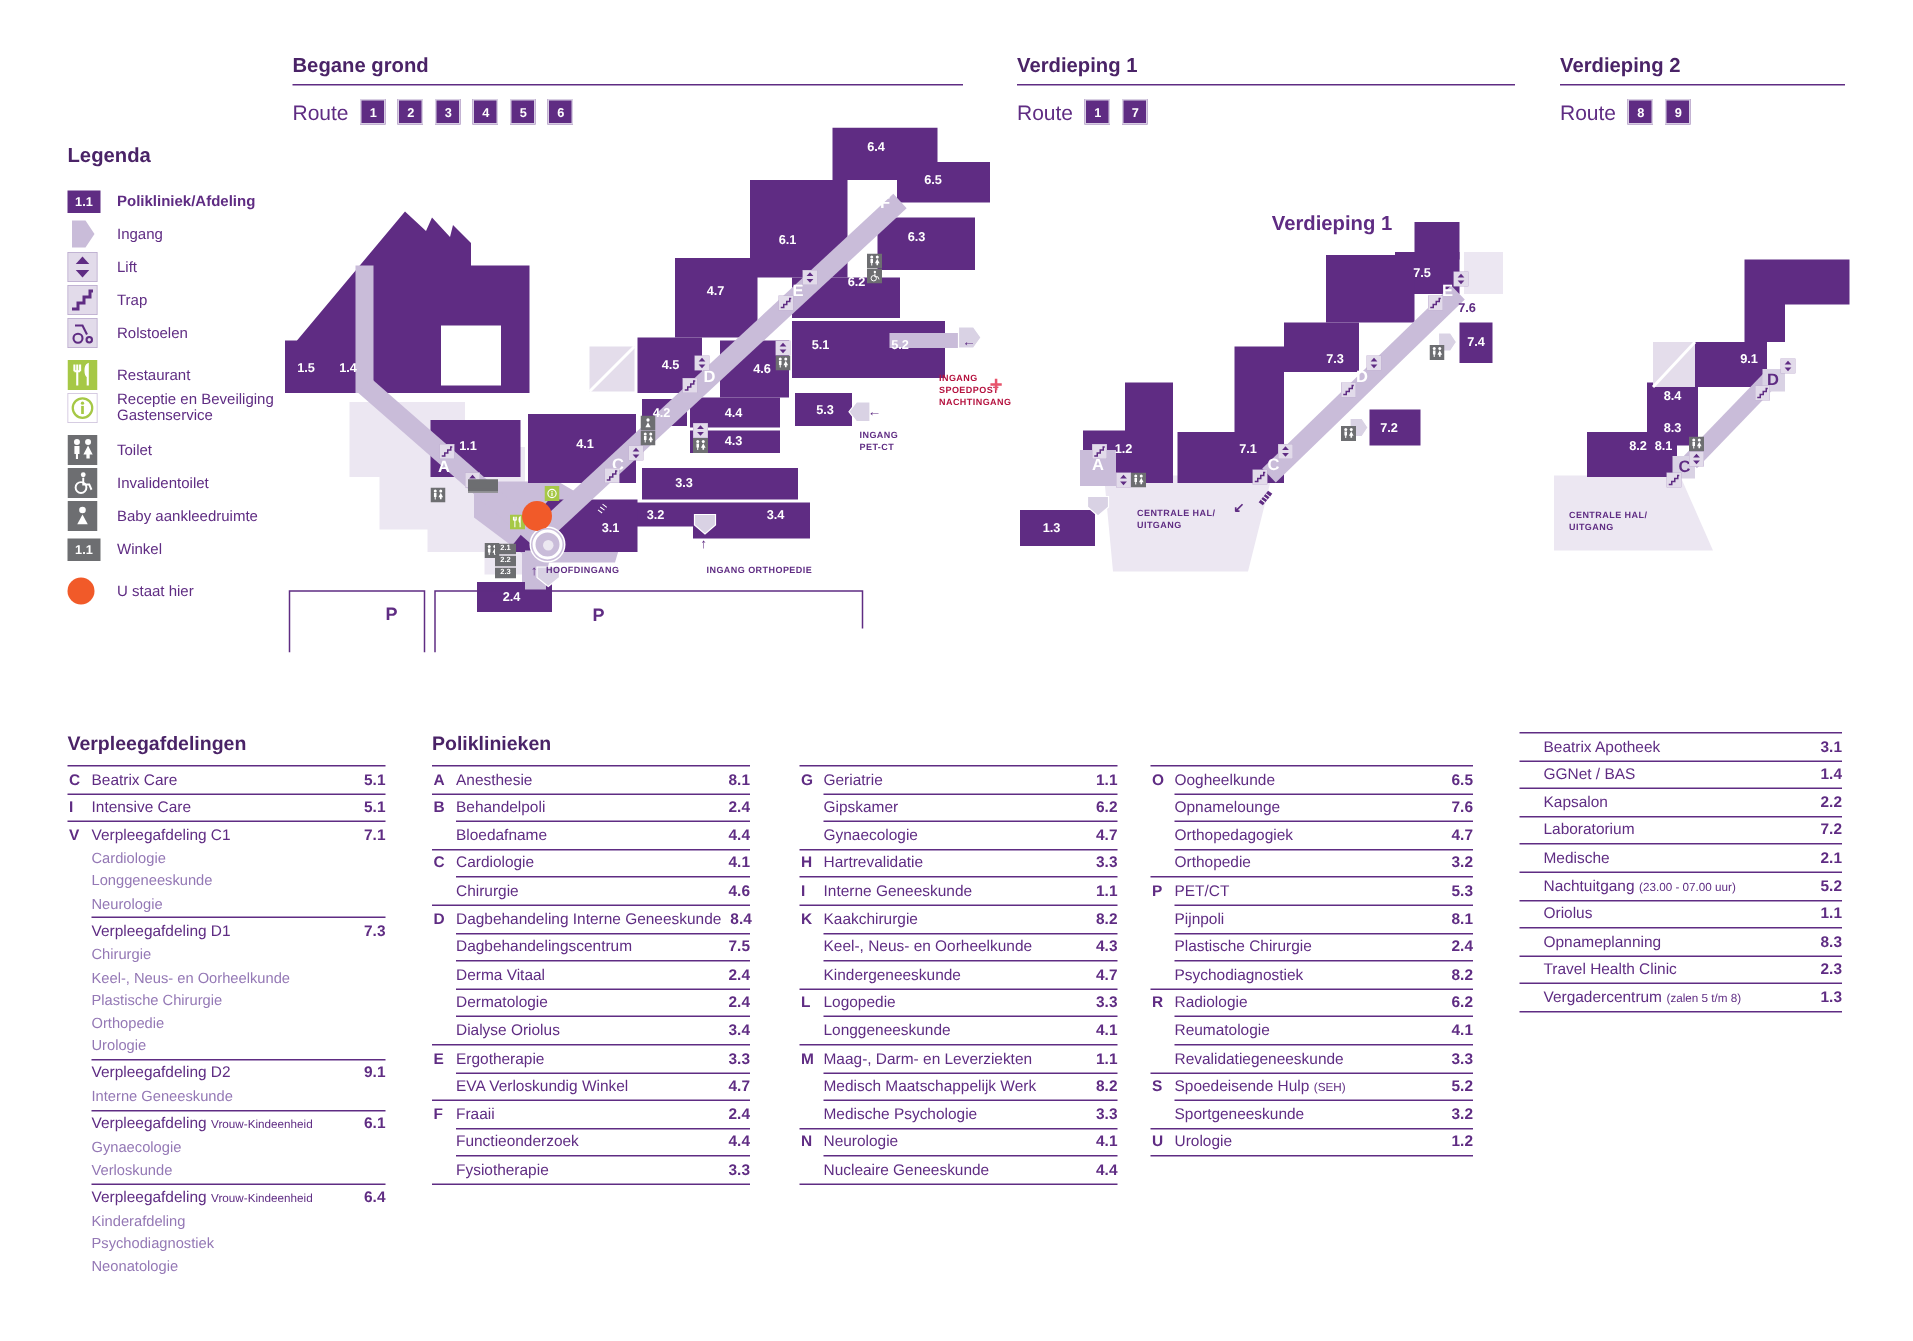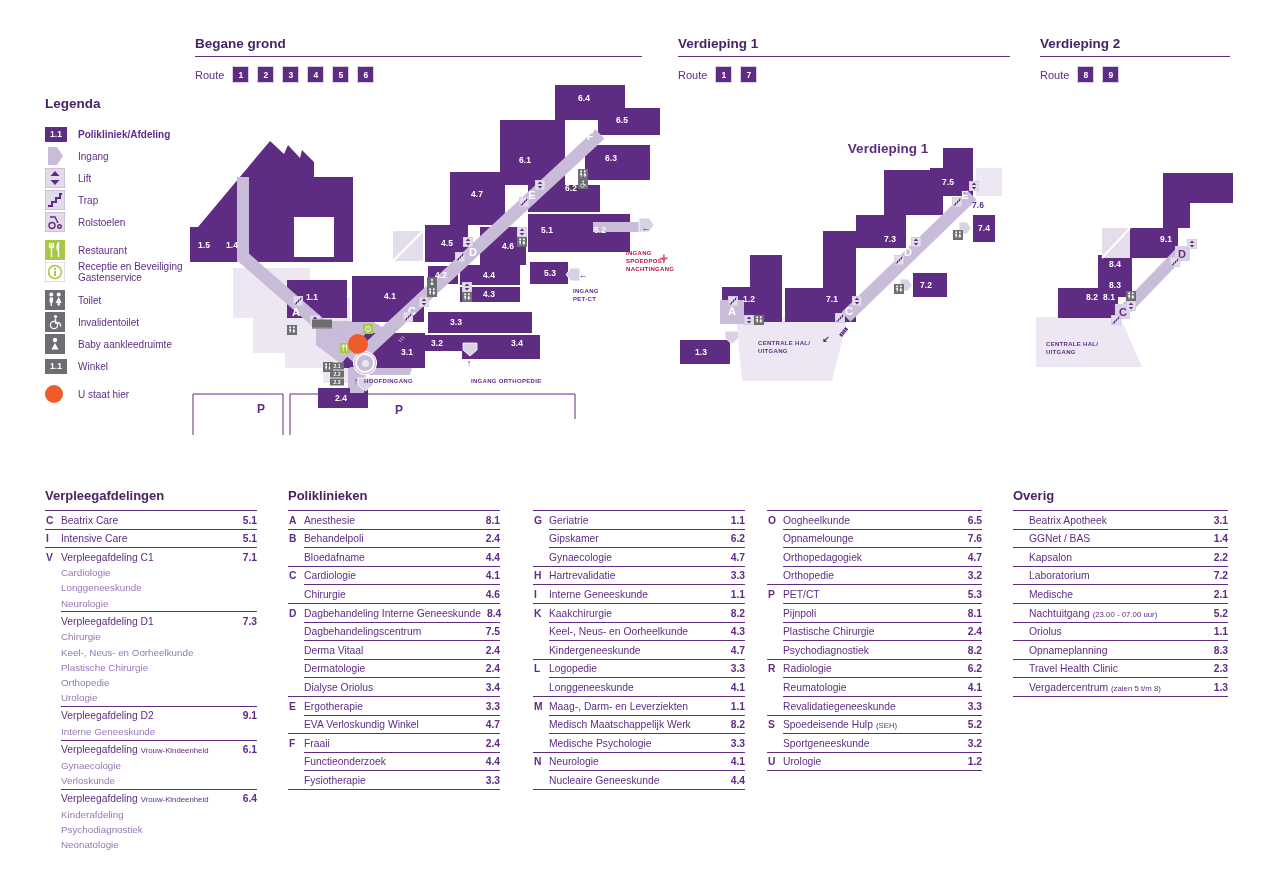--- a/index.html
+++ b/index.html
@@ -2,21 +2,21 @@
 <html><head>
 <meta charset="utf-8">
 <style>
   html,body{margin:0;padding:0}
   body{width:1275px;height:894px;background:#fff;font-family:"Liberation Sans",sans-serif;position:relative;overflow:hidden;color:#5f2c83}
 
   
   .sec{position:absolute;top:36px}
   .sec-title{font-size:13.5px;font-weight:bold;color:#4a2367;padding-bottom:5px;border-bottom:1.5px solid #5f2c83}
   .route-row{margin-top:9px;display:flex;align-items:center;gap:8px}
-  .route-label{font-size:11px;color:#5f2c83}
+  .route-label{font-size:14px;color:#5f2c83}
   .chip{width:15px;height:15px;background:#5f2c83;color:#fff;font-size:8.5px;font-weight:bold;display:inline-flex;align-items:center;justify-content:center;border:1px solid #d8cfe3}
 
   
   #legend{position:absolute;left:45px;top:96px;width:165px}
   #legend .lg-title{font-size:13.5px;font-weight:bold;color:#4a2367;margin-bottom:12px}
   .lg-item{display:flex;align-items:center;min-height:22px;gap:9px}
   .lg-item.gap{margin-top:6px}
   .lg-ic{width:24px;display:flex;justify-content:flex-start;align-items:center;flex:none}
   .lg-badge{width:22px;height:15px;display:flex;align-items:center;justify-content:center;font-size:8.5px;font-weight:bold;color:#fff}
   .lg-label{font-size:10px;color:#5f2c83;line-height:11px}
@@ -1036,21 +1036,20 @@
     <div class="drow rf">
       <span class="dletter">U</span>
       <div class="dinner">
         <span class="dname">Urologie</span>
         <span class="dnum">1.2</span>
       </div>
     </div>
     <div class="dbottom"></div>
   </div>
 <div class="dircol" style="left:1013px;width:215px">
-    <div class="dtitle">Overig</div>
     <div class="drow rf">
       <div class="dinner">
         <span class="dname">Beatrix Apotheek</span>
         <span class="dnum">3.1</span>
       </div>
     </div>
     <div class="drow rf">
       <div class="dinner">
         <span class="dname">GGNet / BAS</span>
         <span class="dnum">1.4</span>

